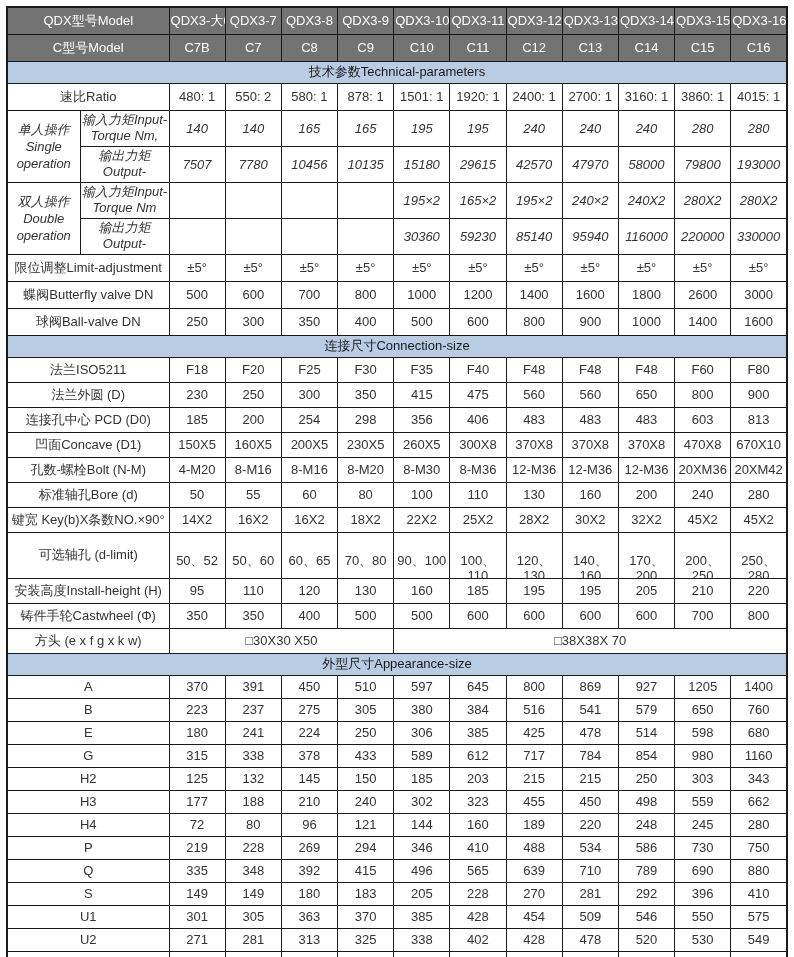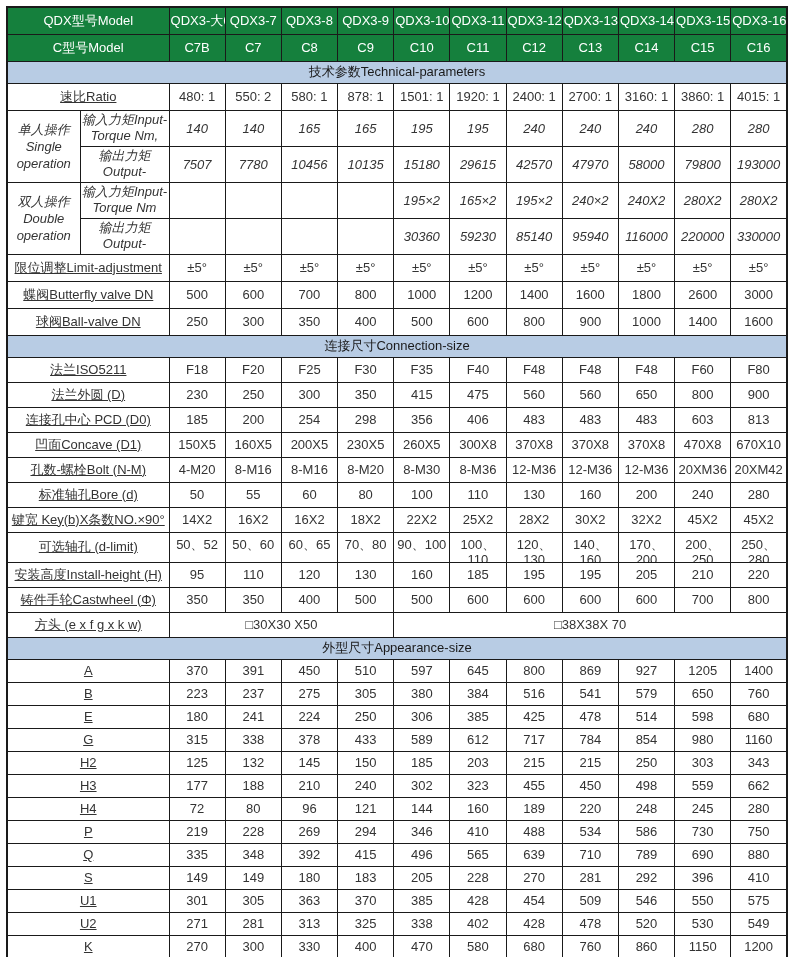--- a/index.html
+++ b/index.html
@@ -22,29 +22,29 @@
     padding:0 1px;
     overflow:hidden;
     white-space:nowrap;
   }
   tr.h-head { height:27px; }
   tr.h-sec  { height:22px;border-radius:10px; }
   tr.h-norm { height:27px; }
   tr.h-op   { height:36px;font-style:italic; }
   tr.h-conn { height:25px; }
   tr.h-app  { height:23px; }
-  td.red  { background:#15803d; color:#ffffff; }
+  td.red  { background:#737373; color:#ffffff; }
   td.section { background:#B8CCE4; color:#1a1a1a; }
-  td.rowlabel { white-space:nowrap;text-decoration:underline; }
+  td.rowlabel { white-space:nowrap; }
   td.grouplabel { white-space:pre-line; line-height:17px; }
   td.sublabel { white-space:pre-line; line-height:16px; }
   td.clipcell { vertical-align:top; }
   td.clipcell > div {
     height:25px; overflow:hidden;
-    line-height:15px; padding-top:4px;
+    line-height:15px; padding-top:20px;
     white-space:pre-line;
   }
 </style>
 </head>
 <body>
 
 <table>
   <colgroup>
     <col style="width:73px">
       <col style="width:89px">

